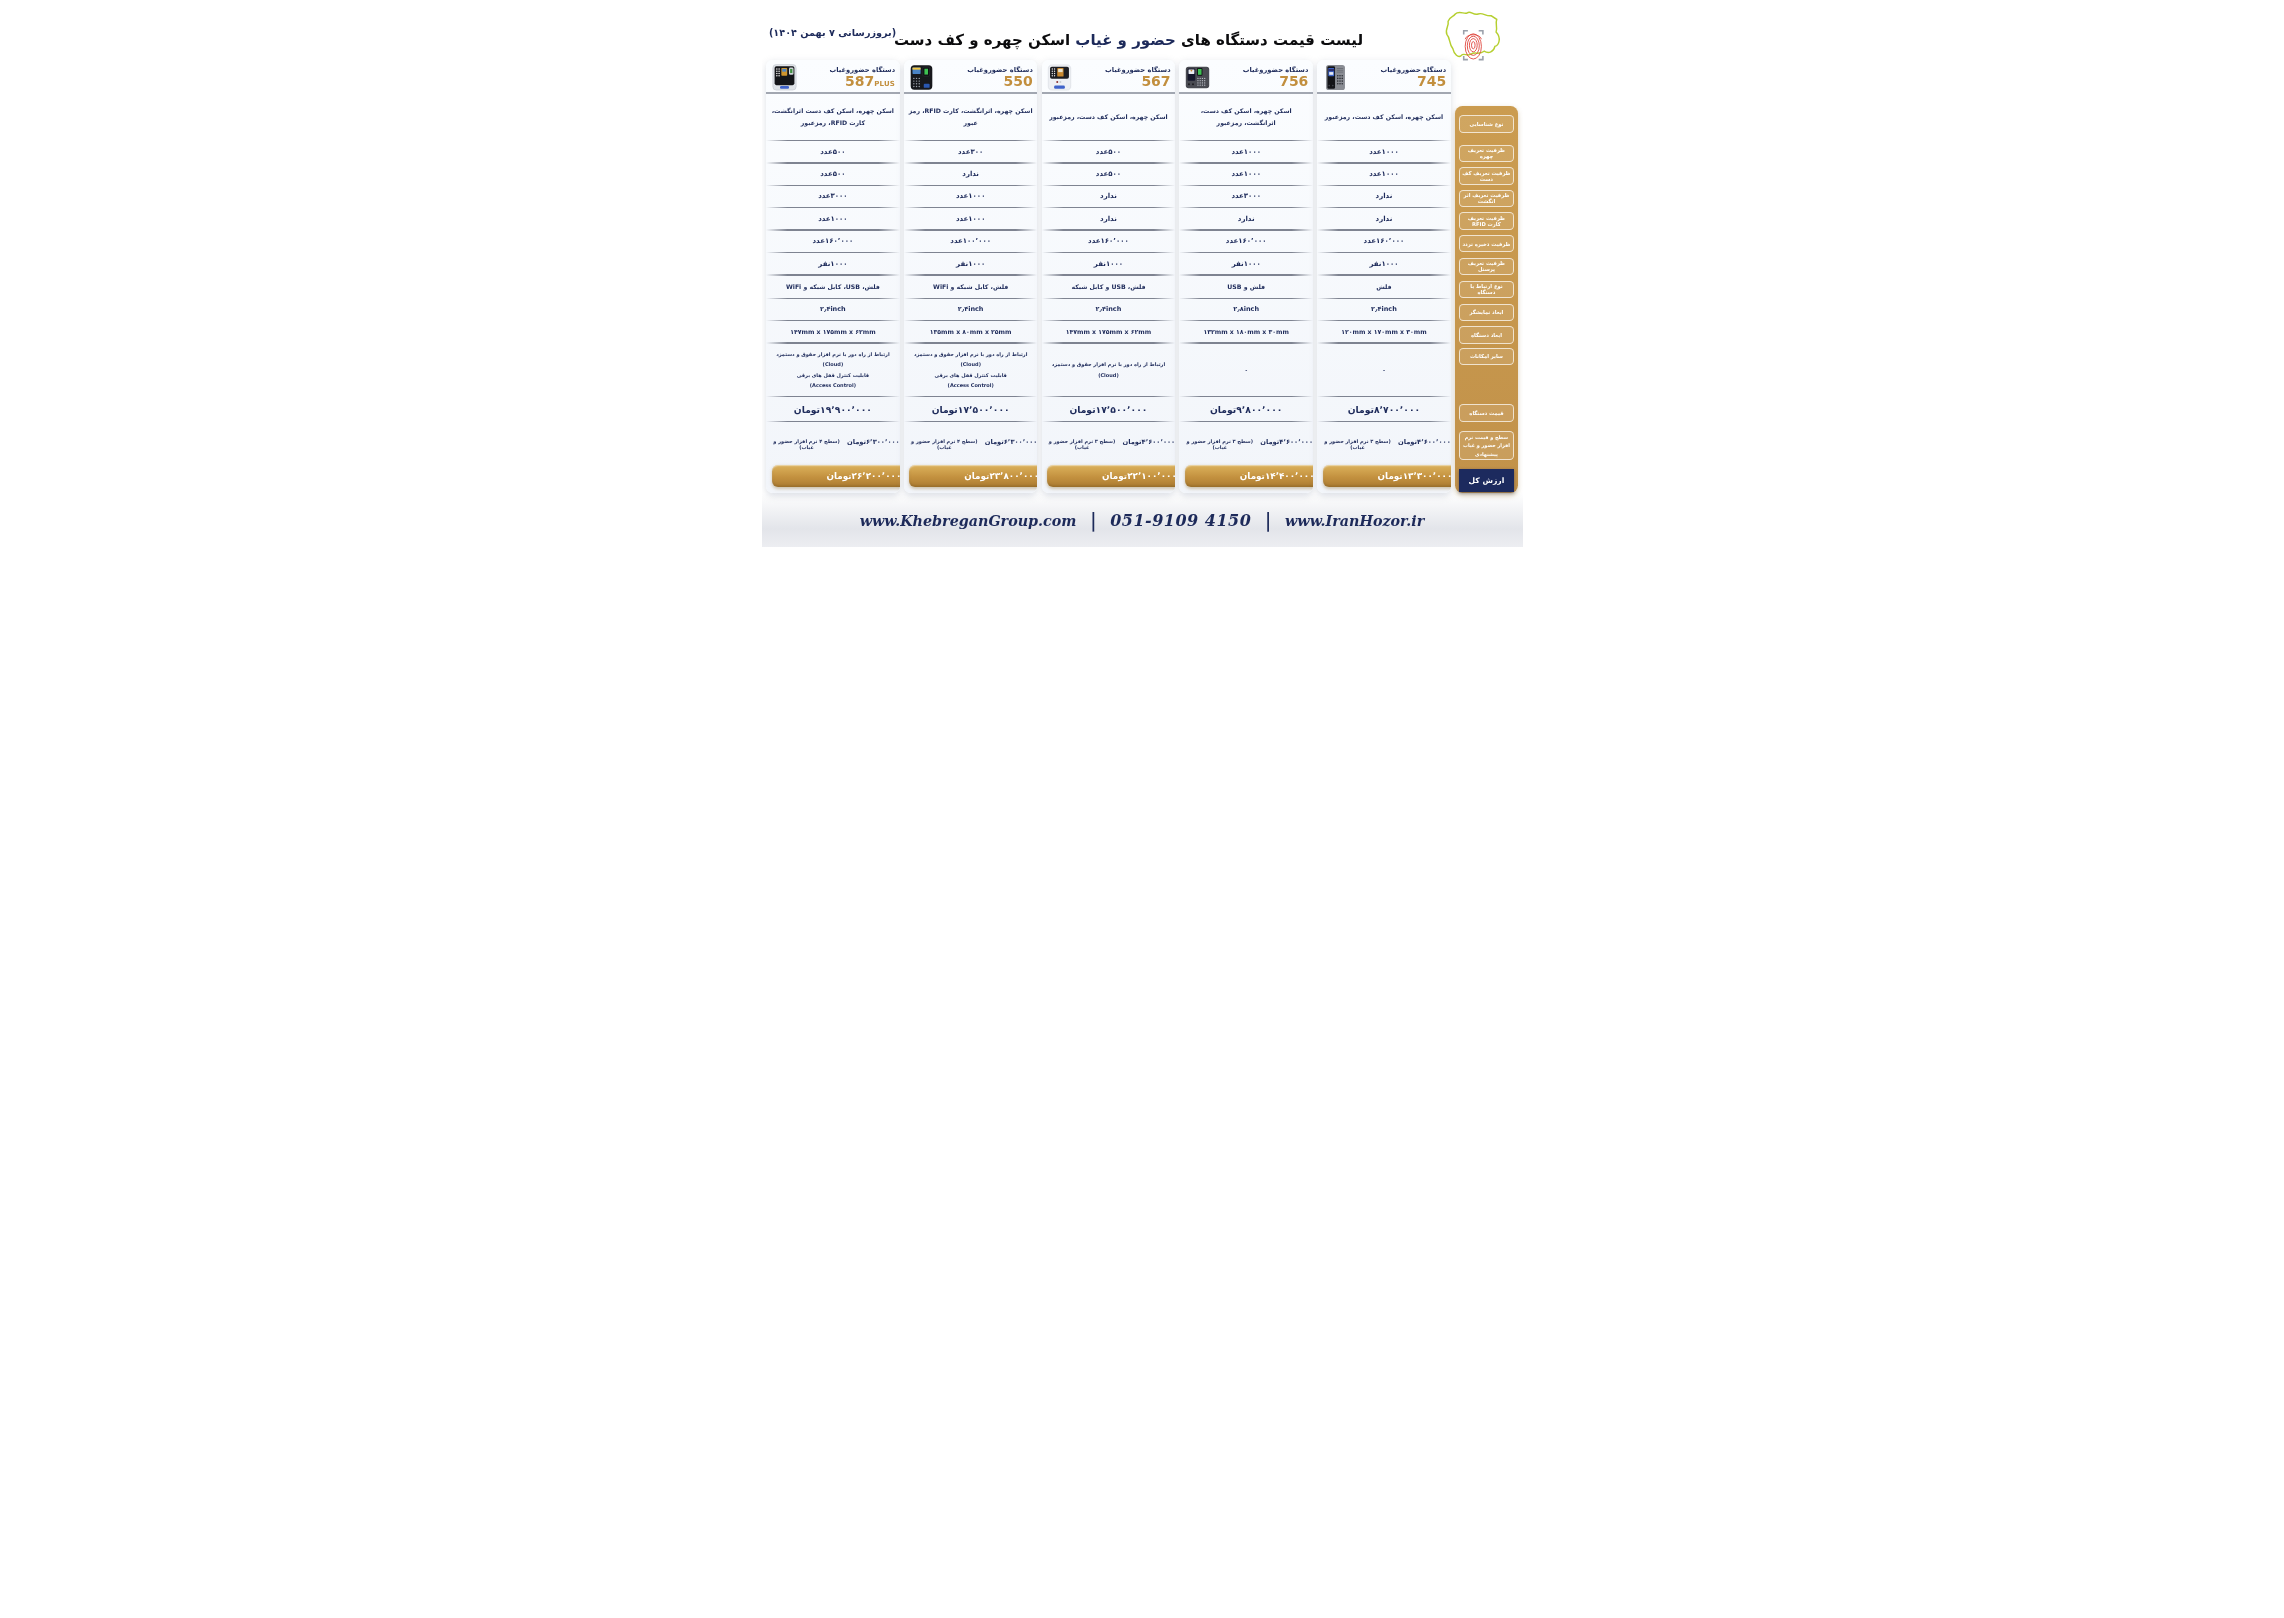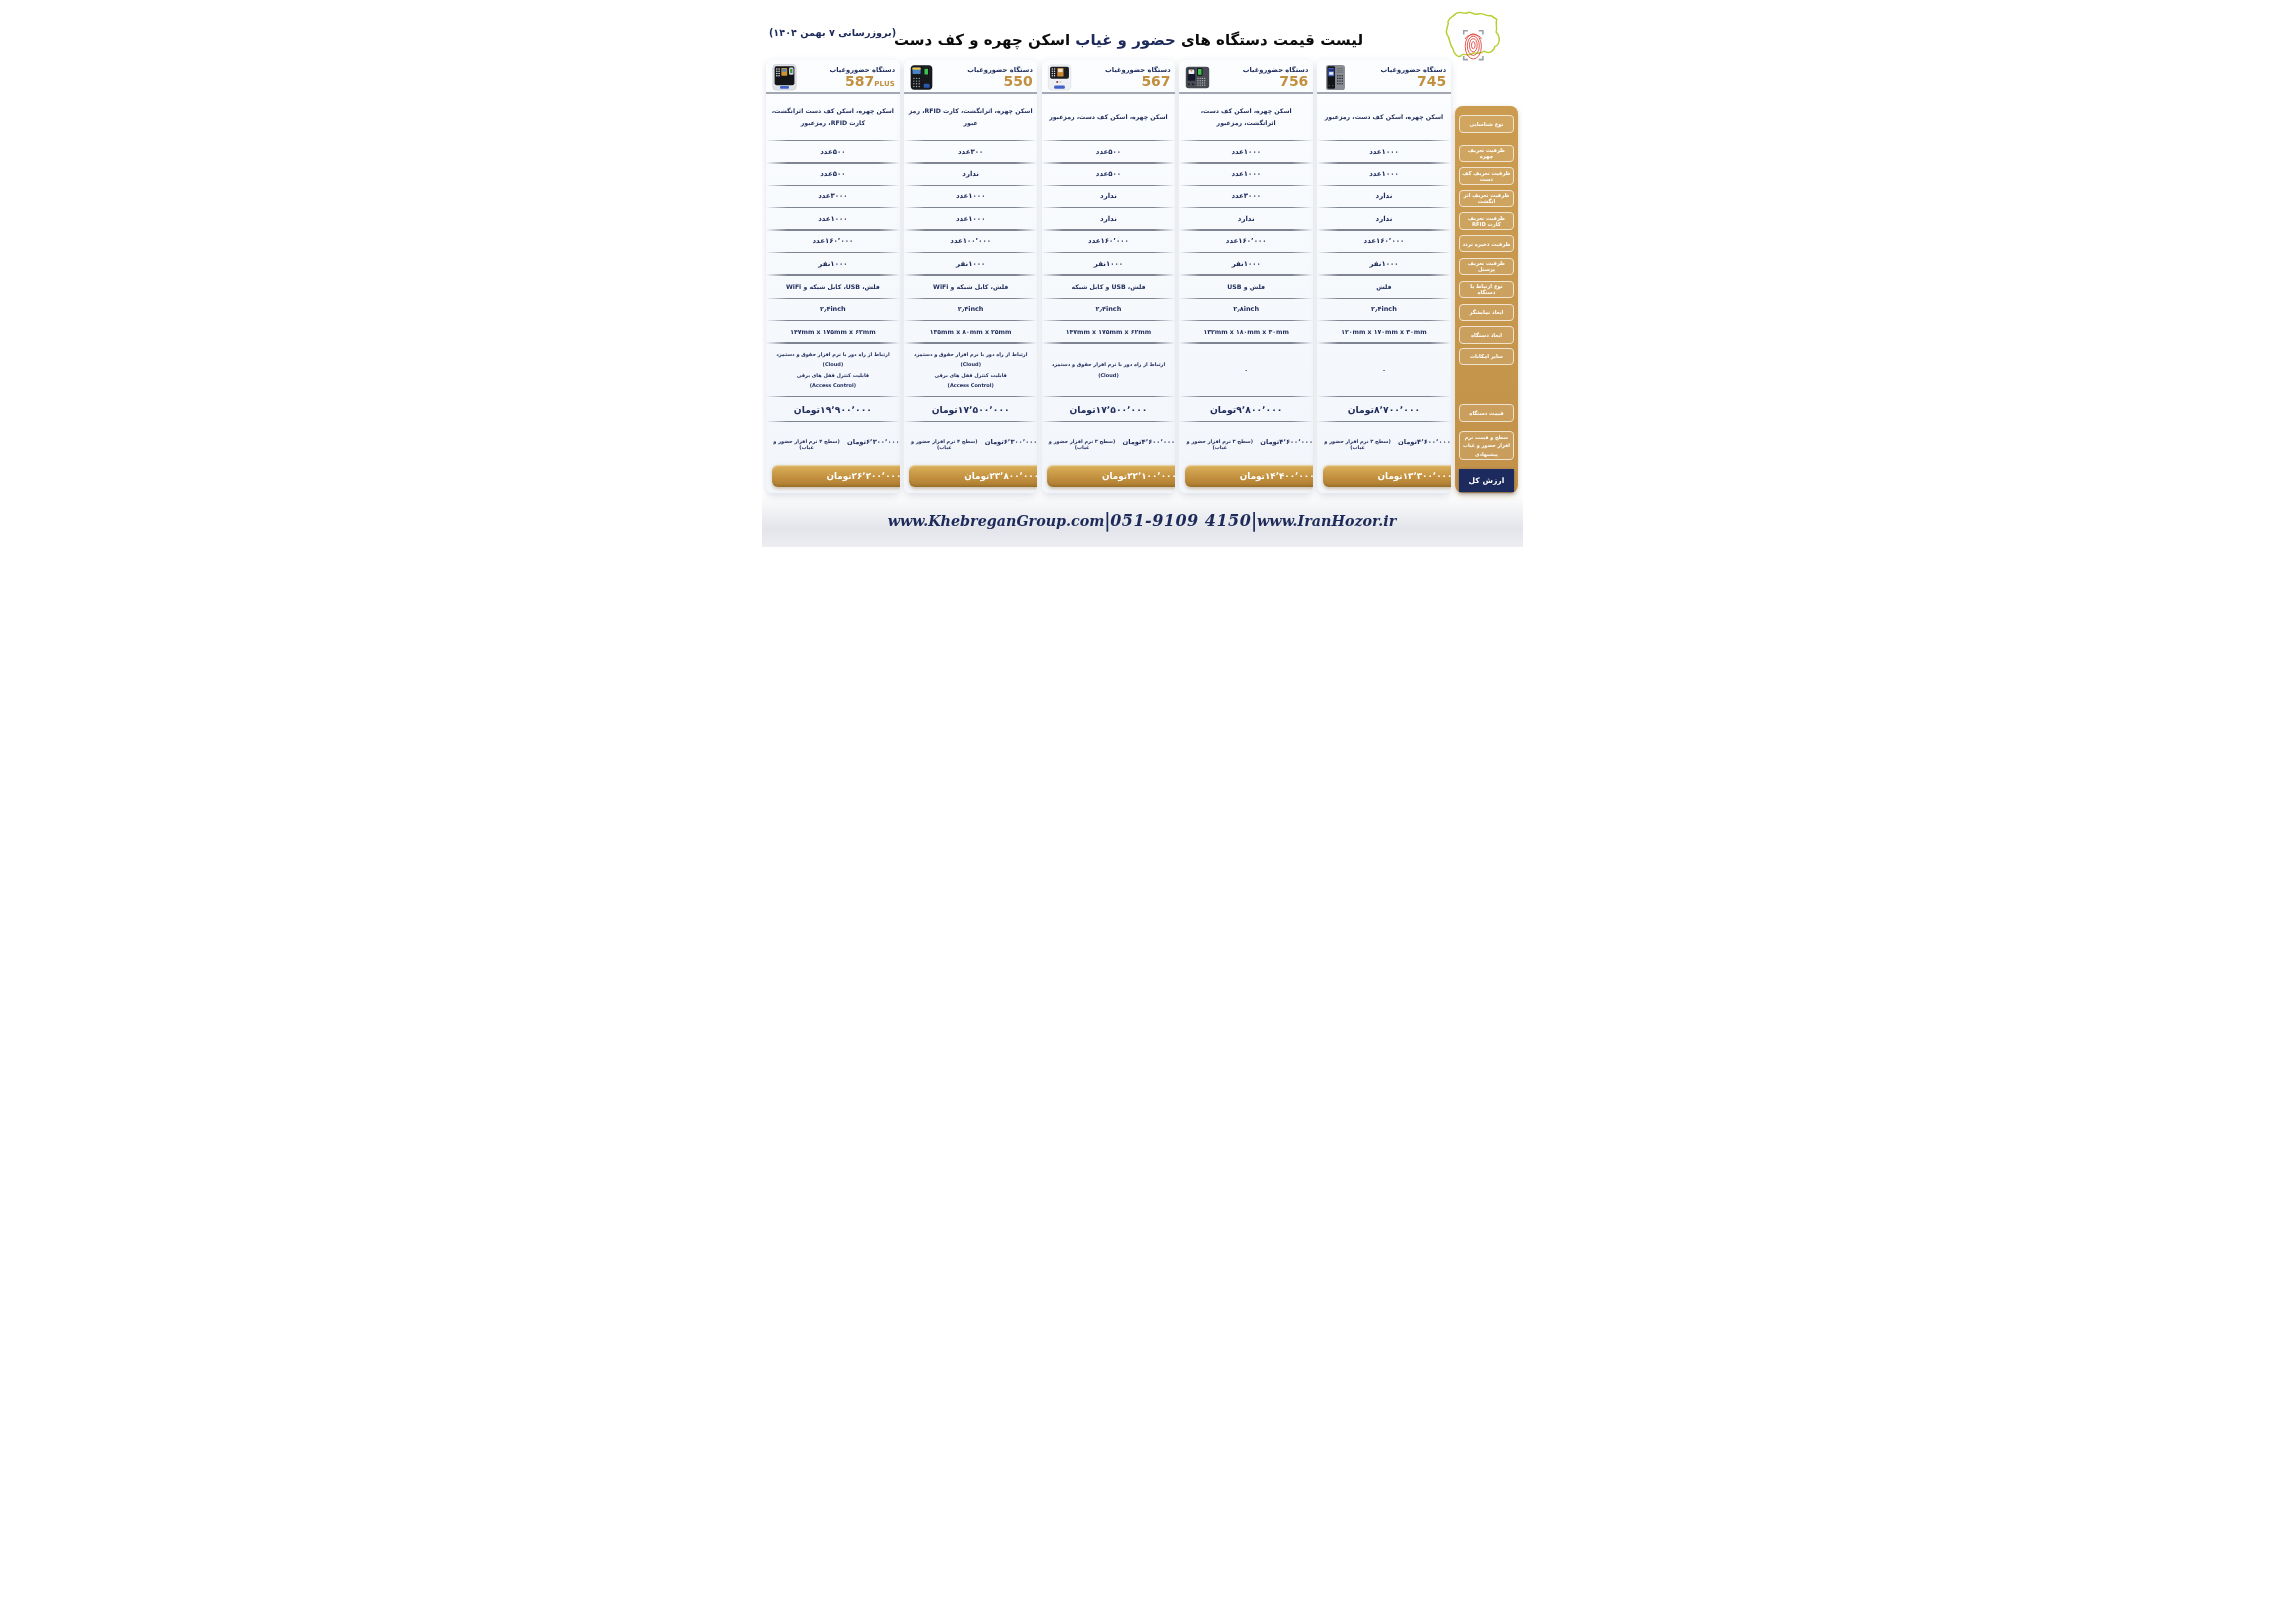--- a/index.html
+++ b/index.html
@@ -36,21 +36,21 @@
   .total-btn{width:100%;height:100%;border-radius:6px;background:linear-gradient(180deg,#dcb25c,#c3913f 55%,#ad7d32);color:#fff;font-size:8.8px;font-weight:bold;display:flex;align-items:center;justify-content:center;box-shadow:inset 0 0.9px 1.4px rgba(255,255,255,.55),inset 0 -1.4px 2.3px rgba(110,75,20,.35),0 1.4px 3.2px rgba(150,120,60,.4);padding-left:31px;}
   
   .sidebar{width:63px;flex:0 0 auto;margin-top:46px;height:387px;border-radius:7.4px;background:linear-gradient(180deg,#cb9c50,#c2924a);padding:0 4.2px;box-sizing:border-box;box-shadow:0 2.3px 5.5px rgba(150,120,60,.35);}
   .slot{display:flex;align-items:center;justify-content:center;}
   .s1{height:36px;}  .sn{height:22.6px;}  .s8{height:23.5px;}  .s9{height:22.6px;}  .s10{height:22.6px;}
   .s11{height:53px;align-items:flex-start;padding-top:1.4px;}  .s12{height:25px;}  .s13{height:40px;}  .s14{height:29px;}
   .sbtn{width:100%;min-height:17.5px;border:0.7px solid rgba(255,255,255,.7);background:rgba(255,255,255,.10);border-radius:4.2px;color:#fff;font-size:5.2px;font-weight:bold;display:flex;align-items:center;justify-content:center;text-align:center;padding:0.9px 1.8px;box-sizing:border-box;}
   .s13 .sbtn{min-height:29px;line-height:1.75;font-size:4.9px;}
   .total-navy{width:100%;height:23px;background:#1c2a5e;border-radius:0;color:#fff;font-size:7.6px;font-weight:bold;display:flex;align-items:center;justify-content:center;box-shadow:0 1.4px 3.2px rgba(20,30,70,.45);}
   
-  .footer{height:55px;margin-top:0;display:flex;align-items:center;justify-content:center;background:linear-gradient(180deg,rgba(236,238,242,0) 0%,#e3e5ea 65%,#edeef2 100%);}
+  .footer{height:55px;margin-top:0;display:flex;align-items:center;justify-content:center;gap:14px;background:linear-gradient(180deg,rgba(236,238,242,0) 0%,#e3e5ea 65%,#edeef2 100%);}
   .site{font-family:"DejaVu Serif",serif;font-style:italic;font-weight:bold;font-size:14.3px;color:#1d2a5a;}
   .phone{font-family:"DejaVu Serif",serif;font-style:italic;font-weight:bold;font-size:16px;color:#1d2a5a;letter-spacing:0.5px;}
   .fsep{font-size:15.7px;color:#1d2a5a;font-weight:bold;transform:scaleY(1.25);}
 </style>
 </head>
 <body>
 
 <div class="page">
 
   <div class="topbar">

